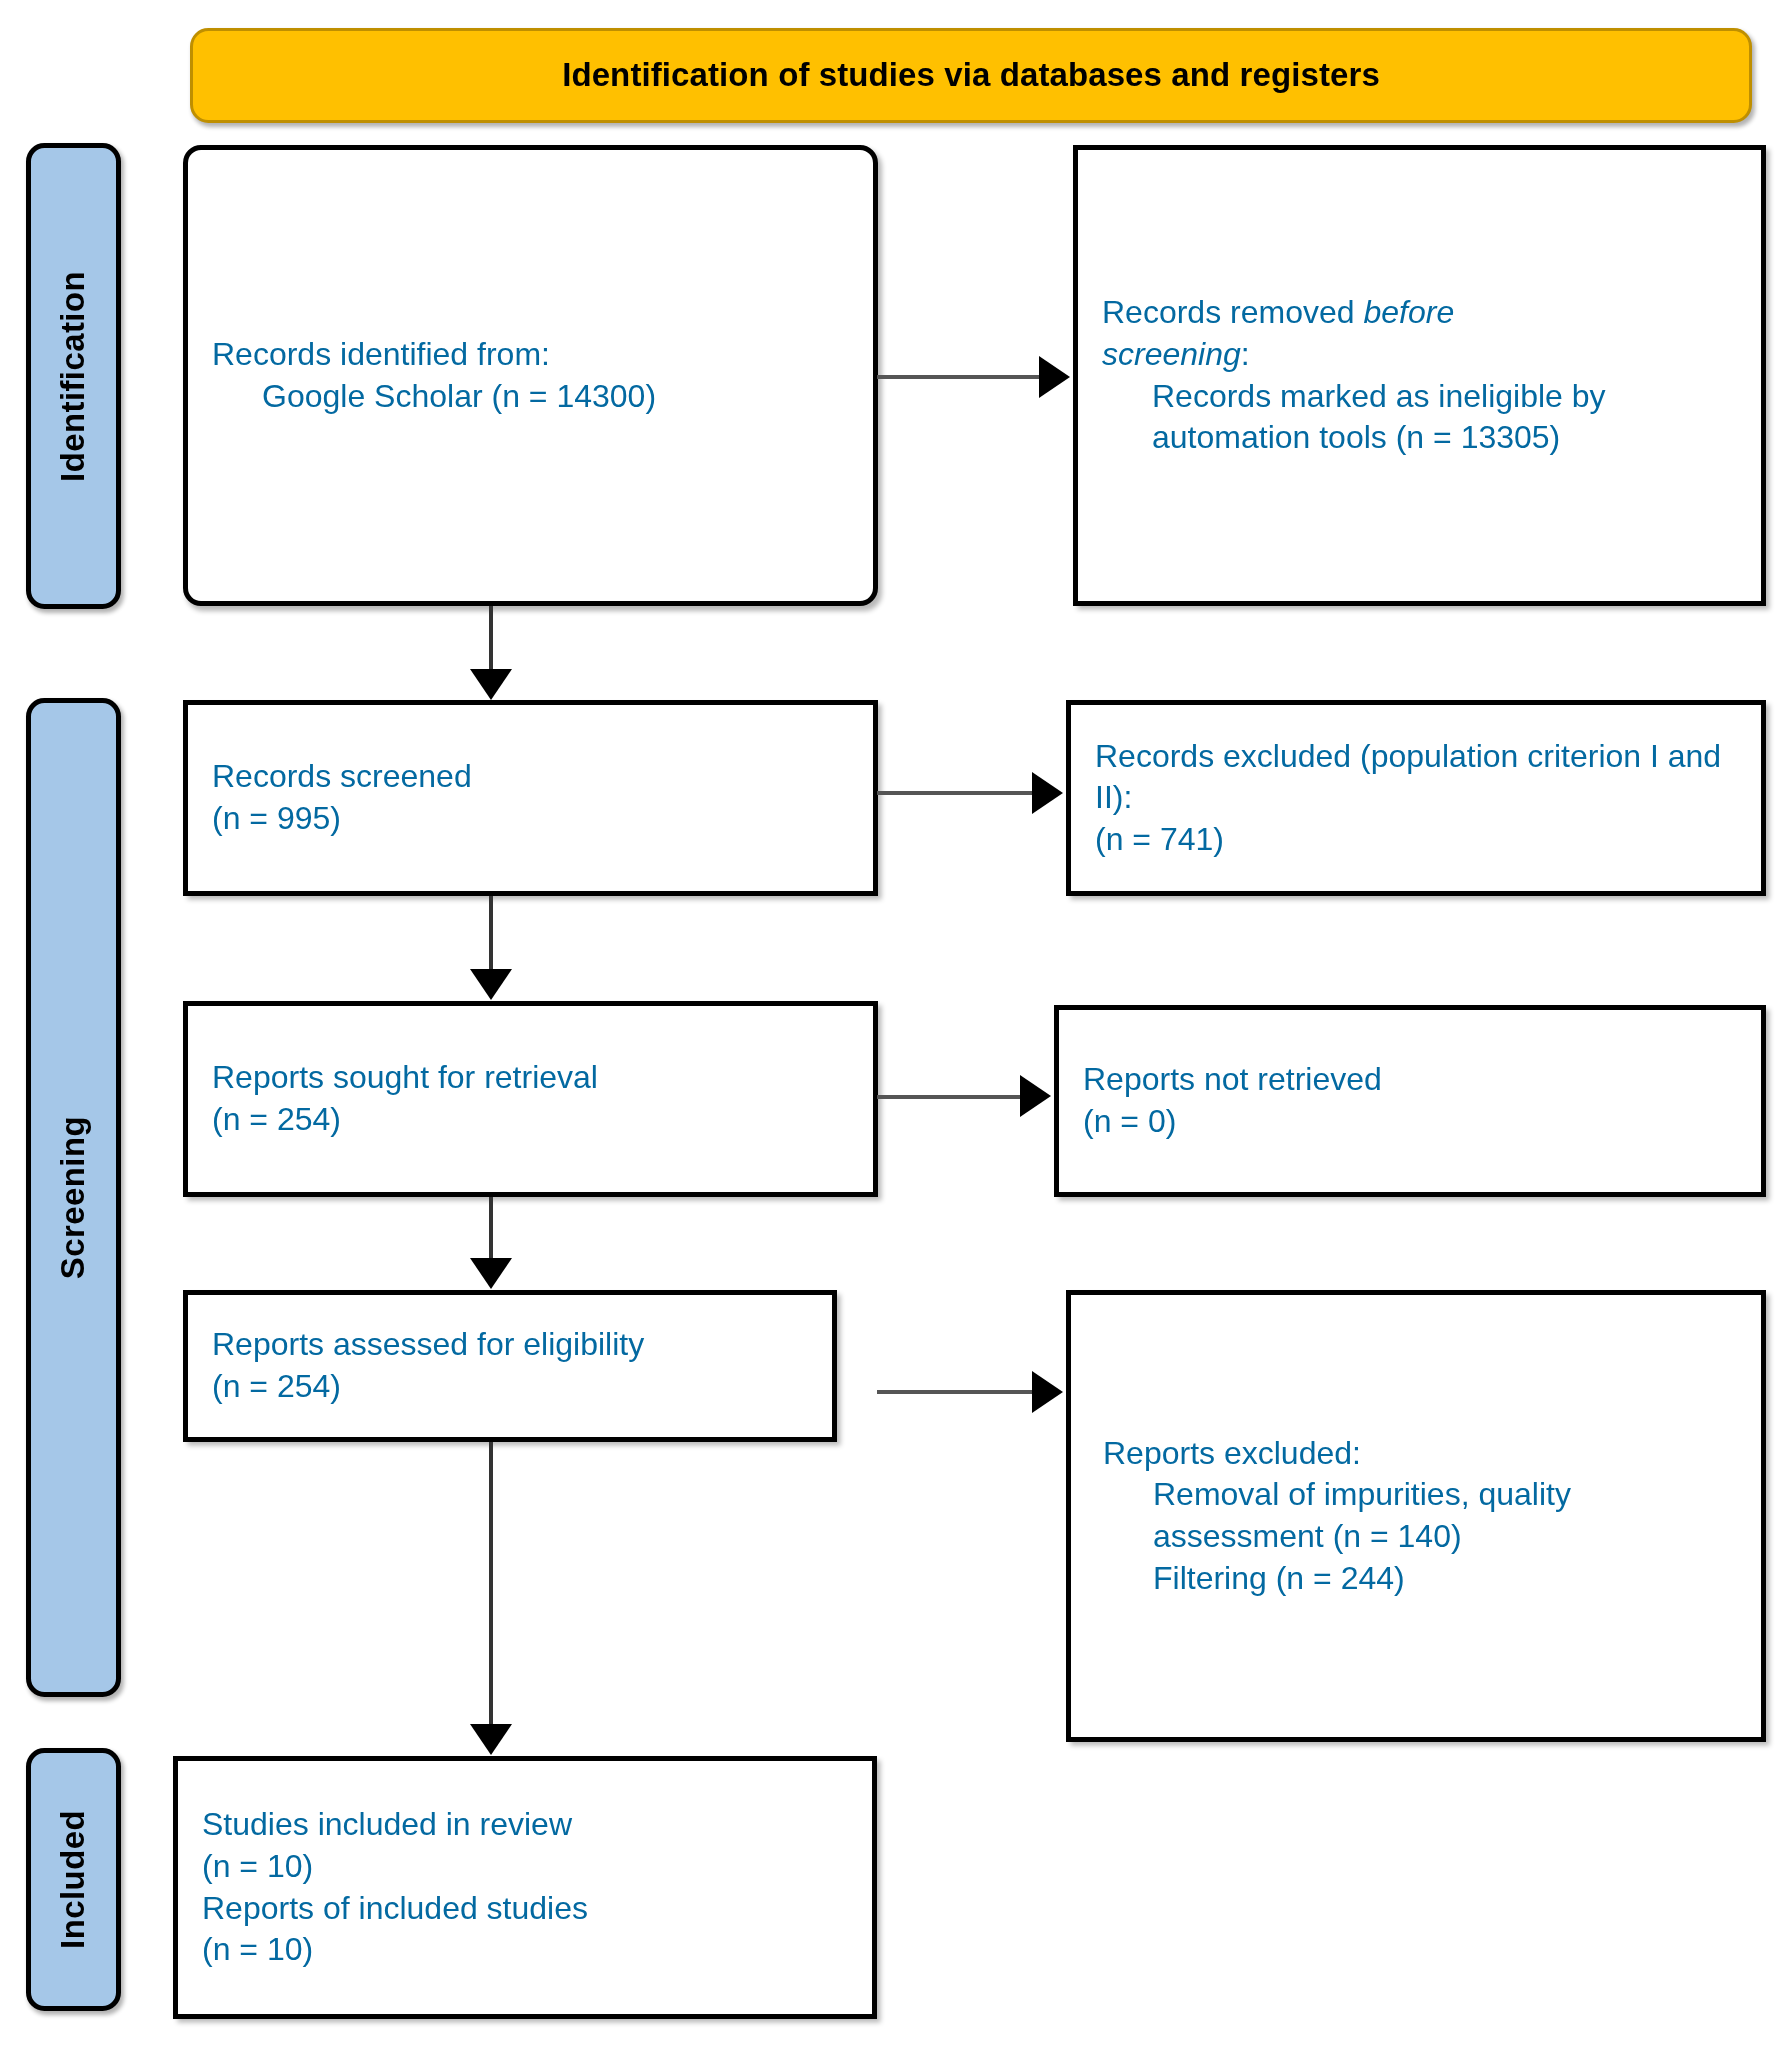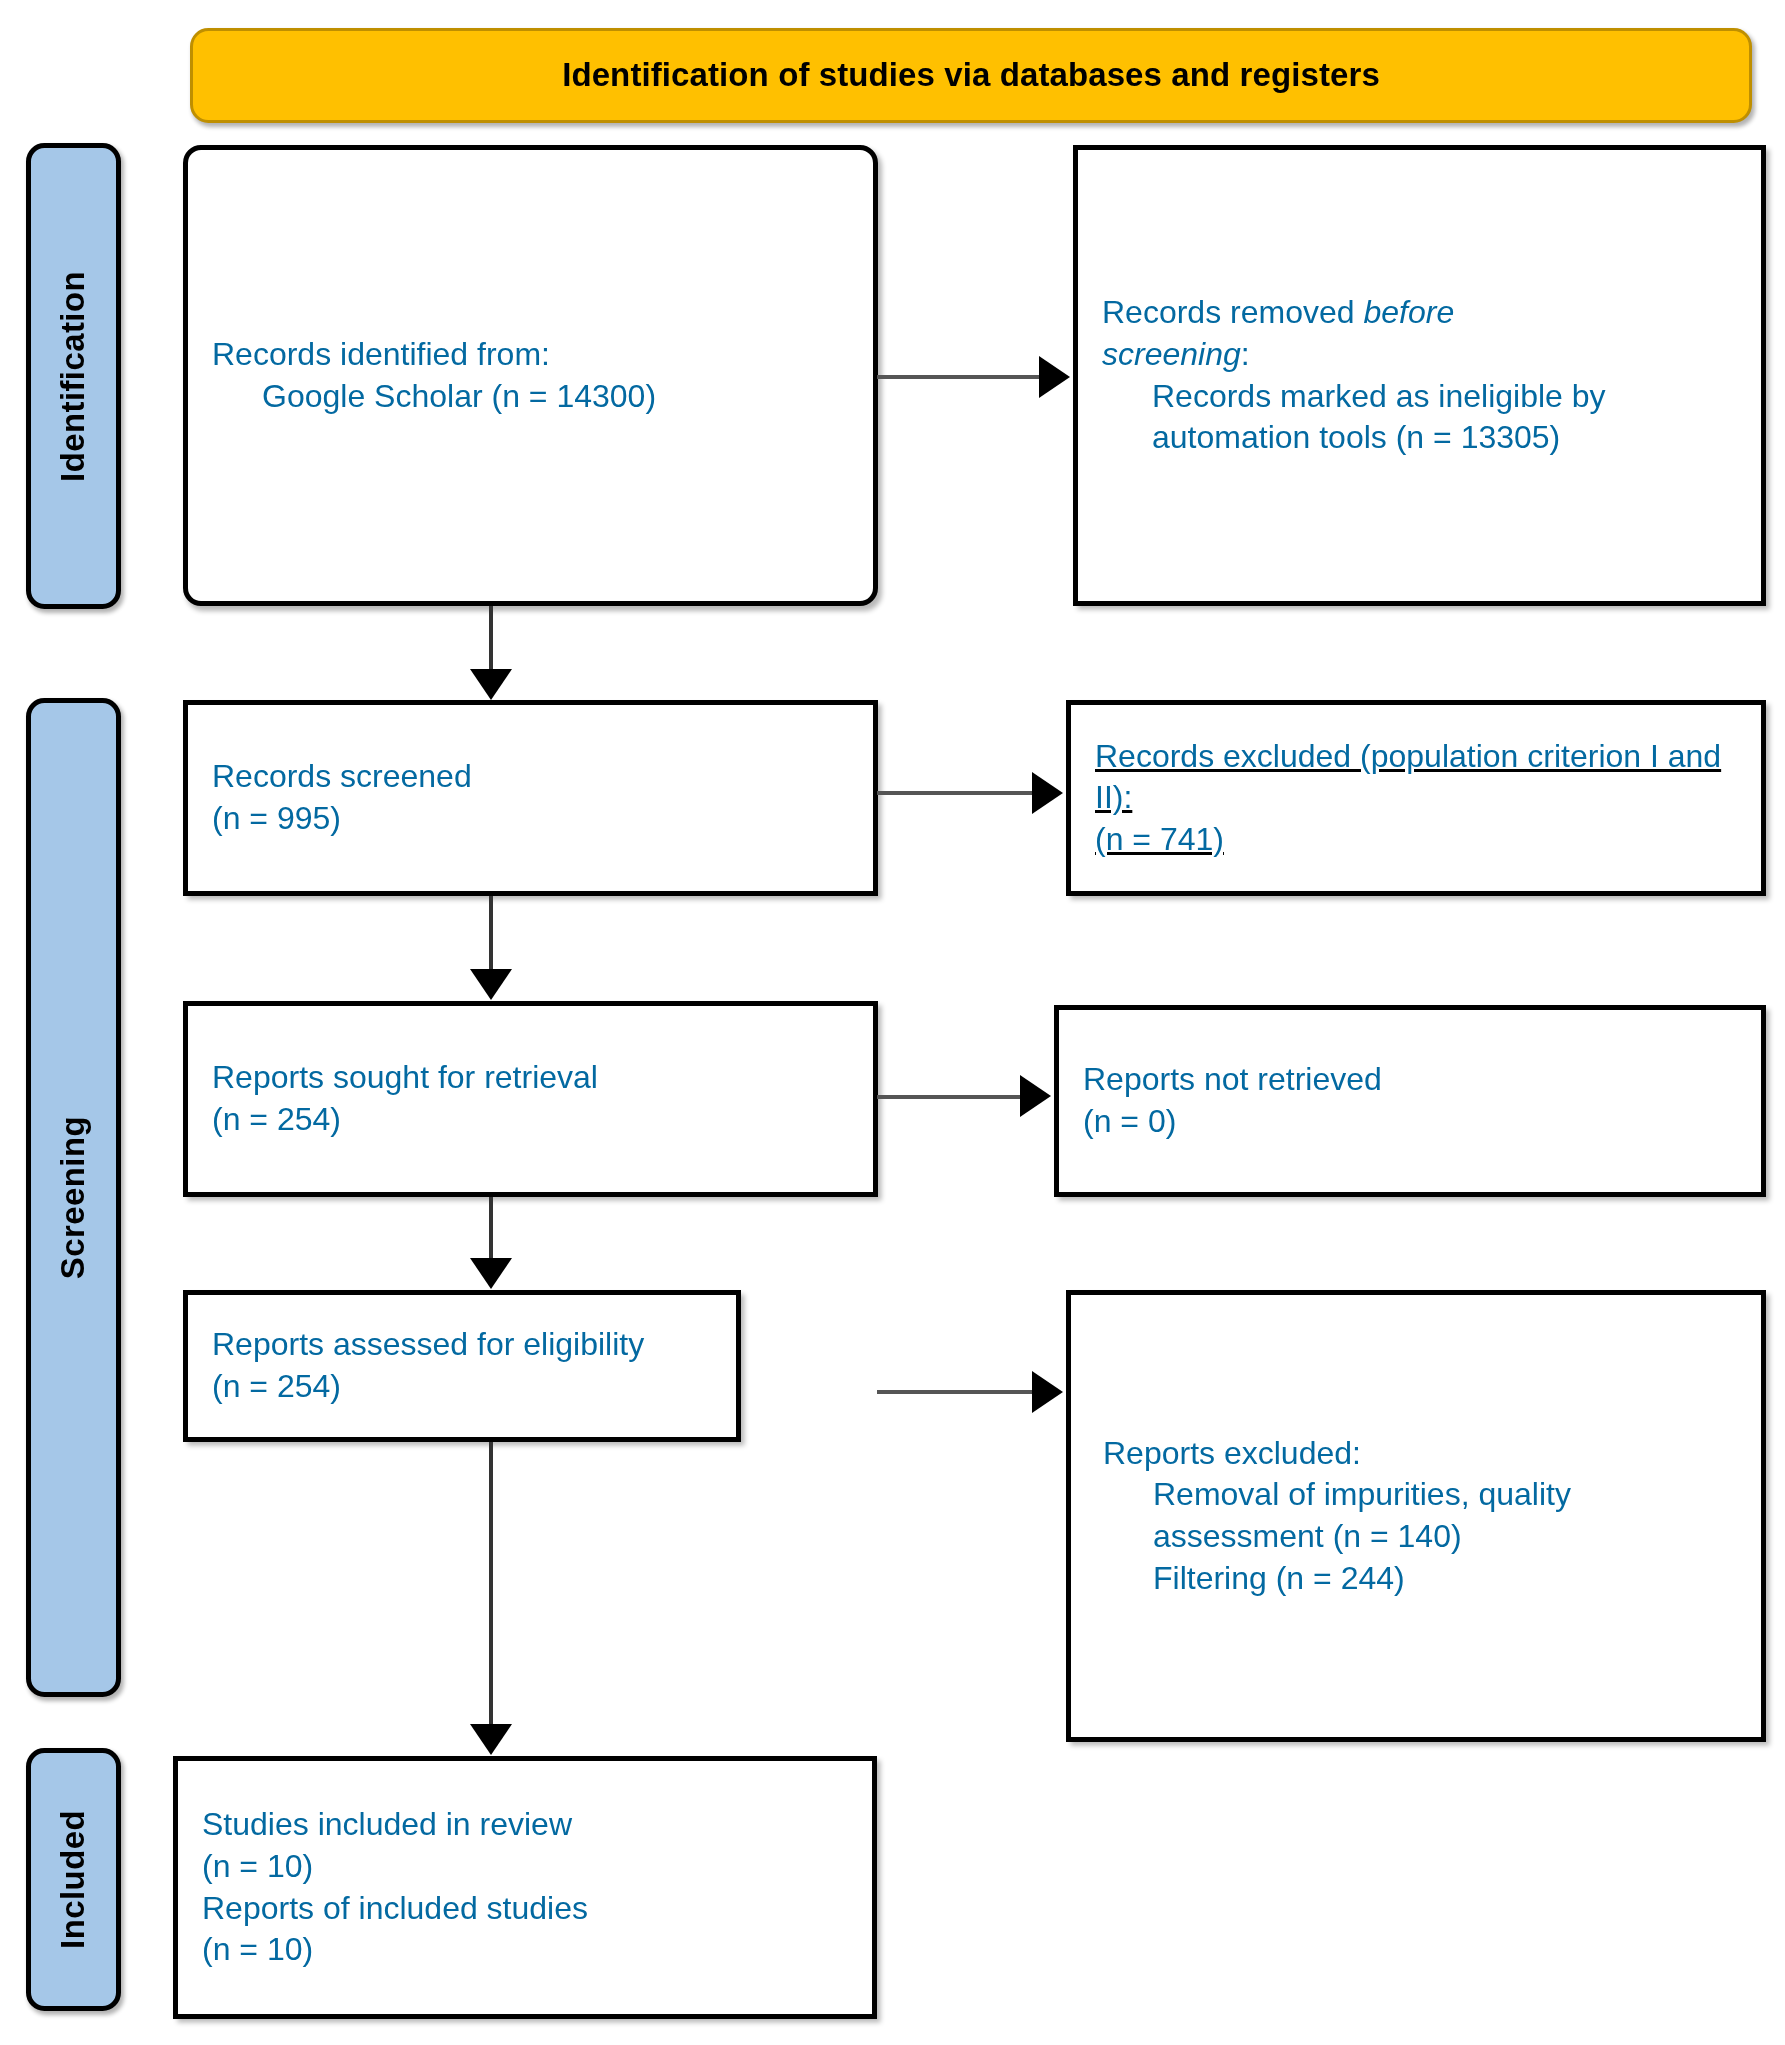--- a/index.html
+++ b/index.html
@@ -91,26 +91,26 @@
     width: 100%;
     box-sizing: border-box;
   }
   .indent { padding-left: 50px; display: block; }
   .ital { font-style: italic; }
 
   
   #box-identified   { left: 183px; top: 145px;  width: 695px;  height: 461px; border-radius: 18px; }
   #box-screened     { left: 183px; top: 700px;  width: 695px;  height: 196px; }
   #box-sought       { left: 183px; top: 1001px; width: 695px;  height: 196px; }
-  #box-assessed     { left: 183px; top: 1290px; width: 558px;  height: 152px; }
+  #box-assessed     { left: 183px; top: 1290px; width: 654px;  height: 152px; }
   #box-included     { left: 173px; top: 1756px; width: 704px;  height: 263px; }
 
   
   #box-removed      { left: 1073px; top: 145px;  width: 693px; height: 461px; }
-  #box-excl-pop     { left: 1066px; top: 700px;  width: 700px; height: 196px; text-decoration: underline; }
+  #box-excl-pop     { left: 1066px; top: 700px;  width: 700px; height: 196px; }
   #box-not-retr     { left: 1054px; top: 1005px; width: 712px; height: 192px; }
   #box-excl-reports { left: 1066px; top: 1290px; width: 700px;  height: 452px; padding-left: 8px; }
 
   
   .vline {
     position: absolute;
     width: 4.2px;
     background: #333333;
   }
   .vhead {

